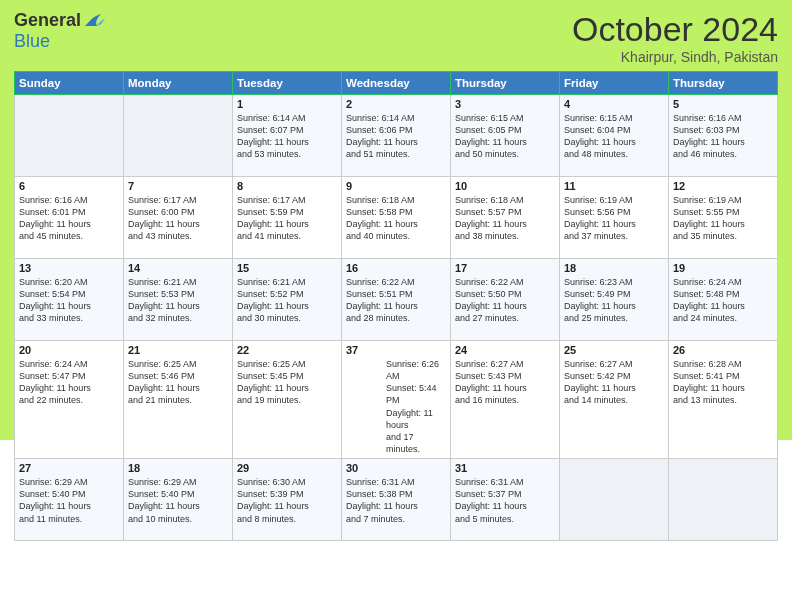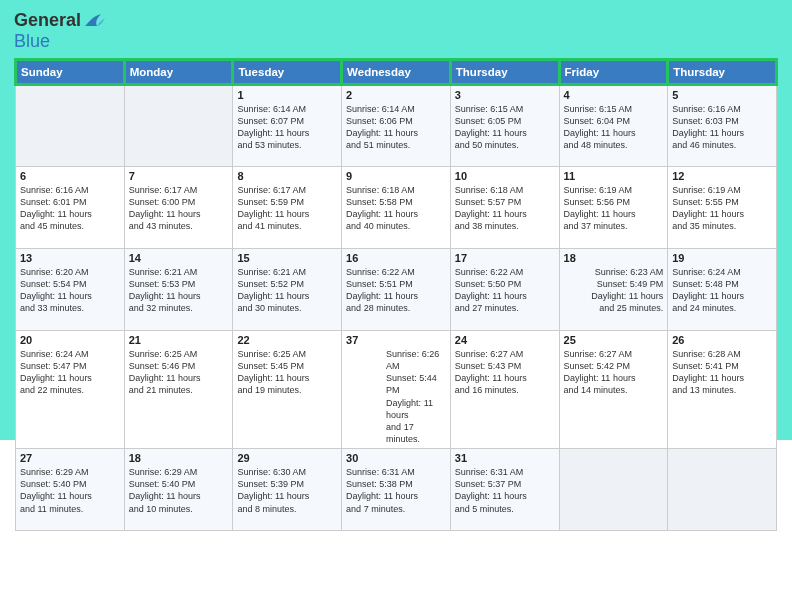--- a/index.html
+++ b/index.html
@@ -6,21 +6,21 @@
     body {
       font-family: Arial, sans-serif;
       background: #fff;
       width: 792px;
       height: 612px;
       overflow: hidden;
     }
     .page {
       width: 792px;
       height: 440px;
-      background: #5eead4;
+      background: #bef264;
       padding: 10px 14px 10px 14px;
     }
     .header {
       display: flex;
       justify-content: space-between;
       align-items: flex-start;
       margin-bottom: 6px;
     }
     .logo {
       display: flex;
@@ -63,21 +63,21 @@
       border-collapse: collapse;
       table-layout: fixed;
     }
     .calendar thead tr th {
       background: #3a7cc1;
       color: #fff;
       font-size: 11.5px;
       font-weight: bold;
       padding: 5px 4px;
       text-align: left;
-      border: 3px solid #22c55e;
+      border: 1px solid #22c55e;
     }
     .calendar tbody tr td {
       border: 1px solid #ccc;
       vertical-align: top;
       padding: 3px 4px;
       font-size: 9.2px;
       color: #333;
       height: 82px;
       background: #fff;
     }
@@ -110,20 +110,24 @@
   <div class="header">
     <div class="logo">
       <div class="logo-text">
         <span class="logo-general">General</span>
         <svg class="logo-bird" viewBox="0 0 22 18" fill="none">
           <path d="M2 14 C6 10, 10 4, 18 2 C14 6, 12 10, 14 14" fill="#2e7aba"></path>
           <path d="M14 14 C16 10, 20 8, 22 6 C20 10, 18 13, 14 14" fill="#5aaae0"></path>
         </svg>
       </div>
       <span class="logo-blue">Blue</span>
+    </div>
+    <div class="title-block">
+      <div class="month-title">October 2024</div>
+      <div class="subtitle">Khairpur, Sindh, Pakistan</div>
     </div>
   </div>
 
   <table class="calendar">
     <thead>
       <tr>
         <th>Sunday</th>
         <th>Monday</th>
         <th>Tuesday</th>
         <th>Wednesday</th>
@@ -254,21 +258,21 @@
           </td>
           <td>
             <span class="day-num">17</span>
             <div class="cell-text" style="white-space: pre-line;">Sunrise: 6:22 AM
 Sunset: 5:50 PM
 Daylight: 11 hours
 and 27 minutes.</div>
           </td>
           <td>
             <span class="day-num">18</span>
-            <div class="cell-text" style="white-space: pre-line; text-align: right;">Sunrise: 6:23 AM
+            <div class="cell-text" style="white-space: pre-line;">Sunrise: 6:23 AM
 Sunset: 5:49 PM
 Daylight: 11 hours
 and 25 minutes.</div>
           </td>
           <td>
             <span class="day-num">19</span>
             <div class="cell-text" style="white-space: pre-line;">Sunrise: 6:24 AM
 Sunset: 5:48 PM
 Daylight: 11 hours
 and 24 minutes.</div>

